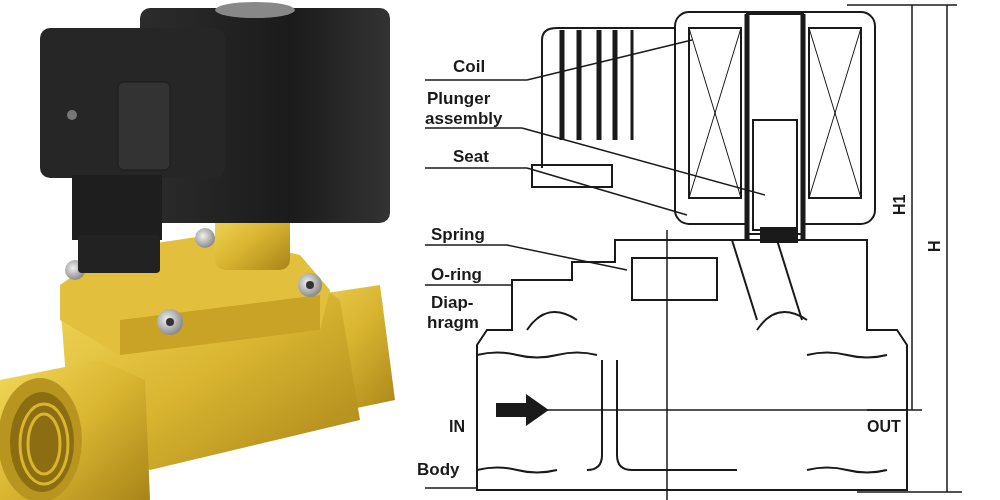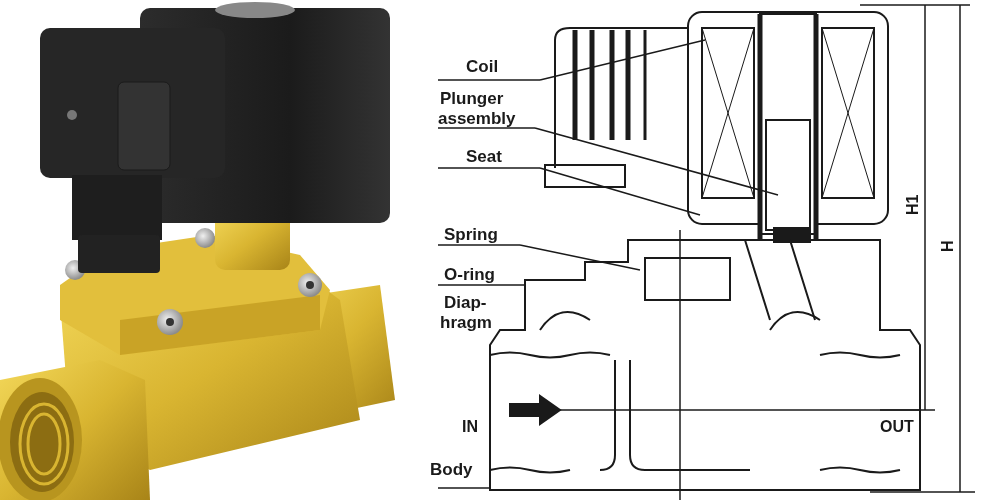--- a/index.html
+++ b/index.html
@@ -1,18 +1,18 @@
 <!DOCTYPE html>
 <html><head>
 <meta charset="utf-8">
 <style>
   html, body { margin:0; padding:0; background:#ffffff; }
   body { width:1000px; height:500px; overflow:hidden; position:relative; font-family:"Liberation Sans", sans-serif; }
   .photo { position:absolute; left:0; top:0; width:420px; height:500px; }
-  .diagram { position:absolute; left:420px; top:0; width:580px; height:480px; }
+  .diagram { position:absolute; left:407px; top:0; width:580px; height:480px; }
   svg text { font-family:"Liberation Sans", sans-serif; font-weight:bold; fill:#1a1a1a; }
 </style>
 </head>
 <body>
 
 <div class="photo">
   <svg width="420" height="500" viewBox="0 0 420 500">
     <defs>
       <linearGradient id="brass" x1="0" y1="0" x2="1" y2="1">
         <stop offset="0" stop-color="#f3d85a"></stop>

